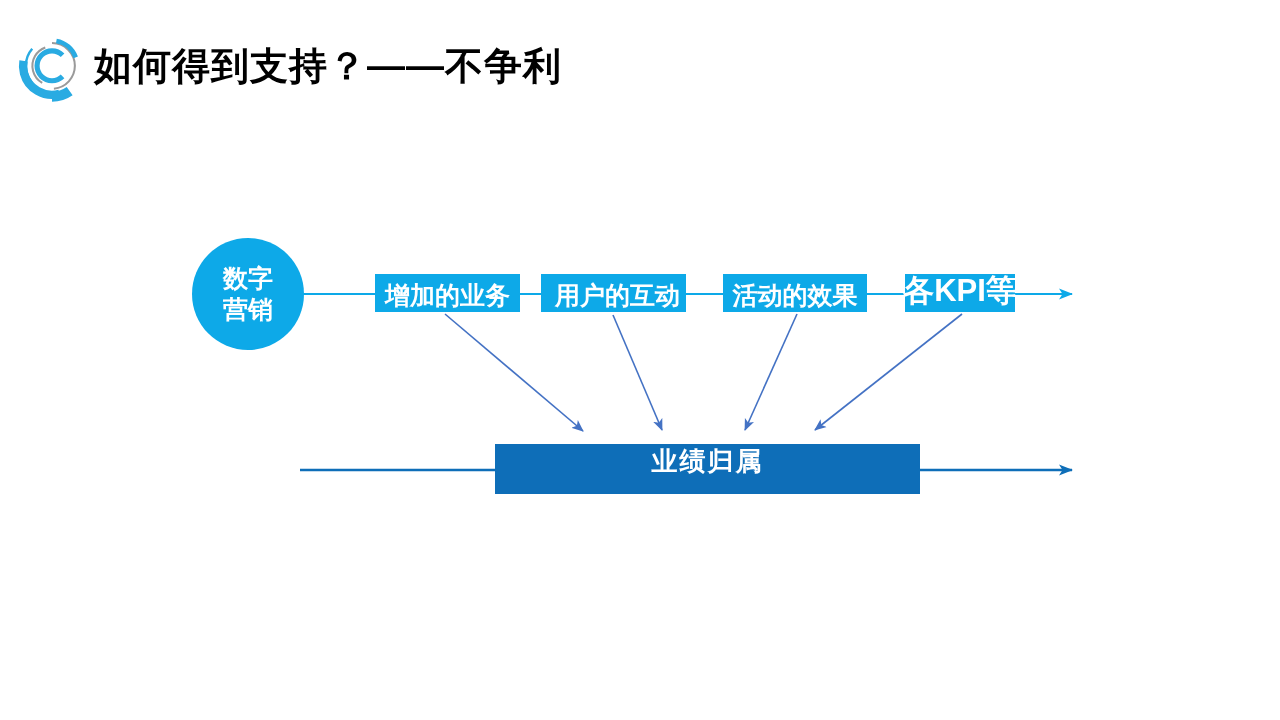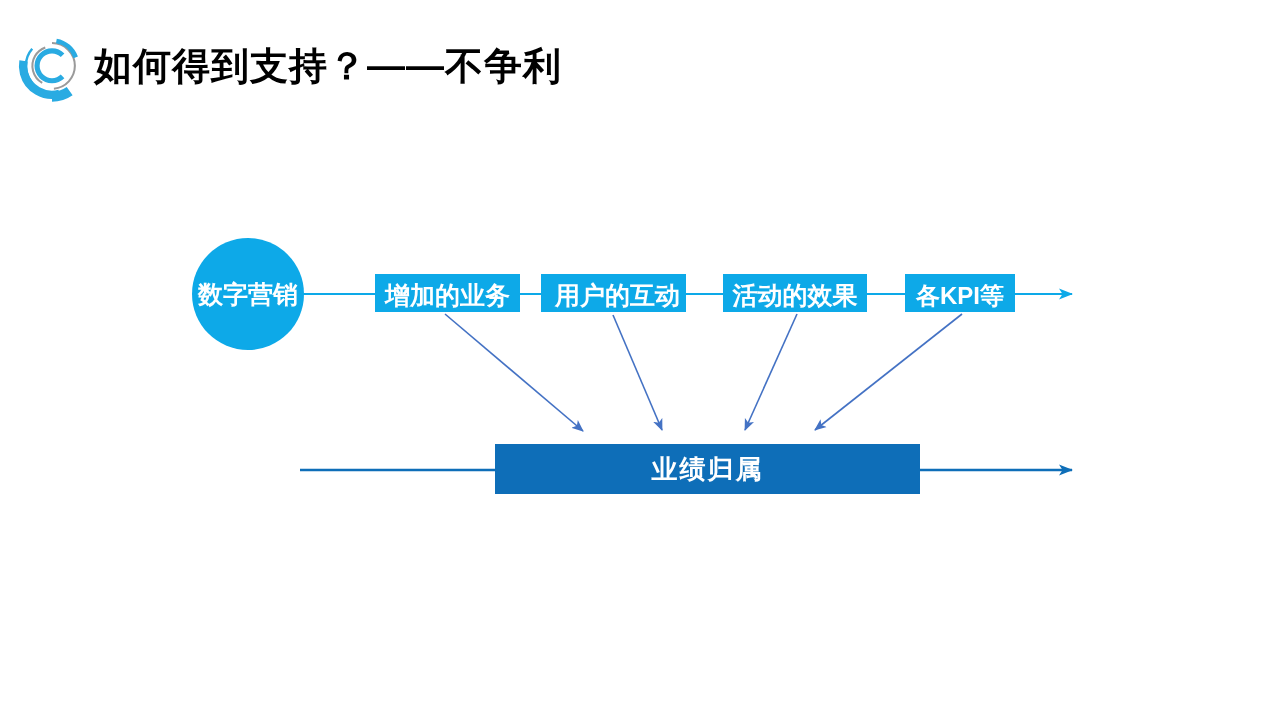--- a/index.html
+++ b/index.html
@@ -61,20 +61,21 @@
   .circle-node {
     position: absolute;
     width: 112px;
     height: 112px;
     border-radius: 50%;
     color: #ffffff;
     font-weight: bold;
     font-size: 25px;
     line-height: 31px;
     display: flex;
+    flex-direction: column;
     align-items: center;
     justify-content: center;
     text-align: center;
     z-index: 2;
   }
   .circle-top    { left: 192px; top: 238px; background: var(--light-blue); }
   .circle-bottom { left: 192px; top: 413px; background: var(--dark-blue); }
 
   .metric-box {
     position: absolute;
@@ -86,34 +87,34 @@
     font-size: 25px;
     display: flex;
     align-items: flex-end;
     justify-content: center;
     white-space: nowrap;
     z-index: 2;
   }
   .metric-0 { left: 375px; width: 145px; }
   .metric-1 { left: 541px; width: 145px; padding-left: 8px; }
   .metric-2 { left: 723px; width: 144px; }
-  .metric-3 { left: 905px; width: 110px; font-size: 24px; }
+  .metric-3 { left: 905px; width: 110px; font-size: 31px; }
 
   .target-box {
     position: absolute;
     left: 495px;
     top: 444px;
     width: 425px;
     height: 50px;
     background: var(--dark-blue);
     color: #ffffff;
     font-weight: bold;
     font-size: 26px;
     display: flex;
-    align-items: center;
+    align-items: flex-start;
     justify-content: center;
     letter-spacing: 2px;
     z-index: 2;
   }
 </style>
 </head>
 <body>
 
 <div class="slide">
 

